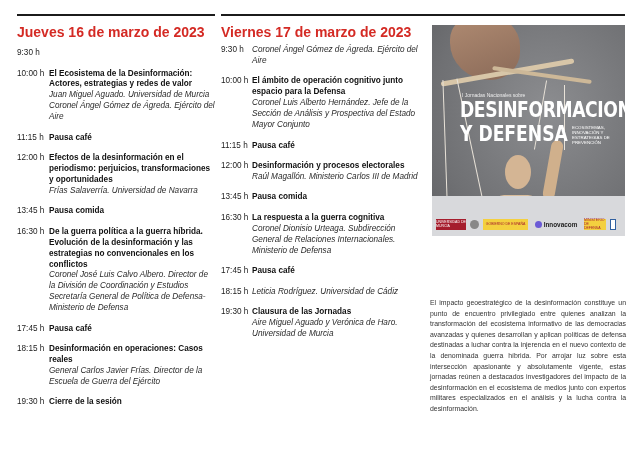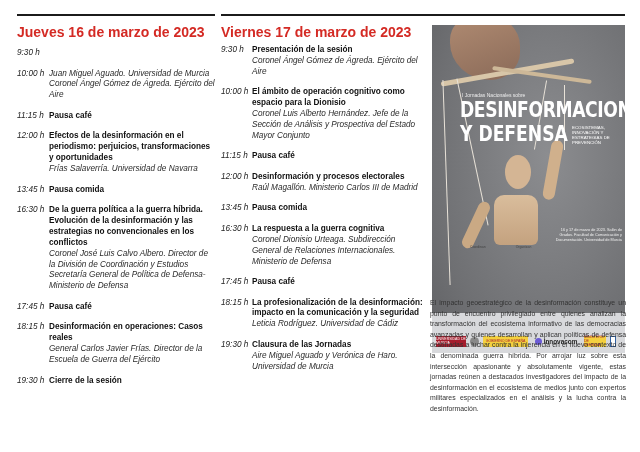--- a/index.html
+++ b/index.html
@@ -9,27 +9,27 @@
   .col { position: absolute; top: 14px; }
   .col-left { left: 17px; width: 198px; }
   .col-mid { left: 221px; width: 204px; }
   .rule { height: 2px; background: #1b1b1b; width: 100%; }
   .rule-right { position: absolute; top: 14px; left: 425px; width: 200px; height: 2px; background: #1b1b1b; }
 
   .day-title { color: #d42a24; font-weight: bold; font-size: 14px; margin-top: 8px; margin-bottom: 8px; white-space: nowrap; }
   .col-mid .day-title { margin-bottom: 5px; }
 
   .entry { display: flex; font-size: 8.2px; line-height: 10.9px; margin-bottom: 9.6px; }
-  .entry .time { width: 28px; flex: none; padding-left: 0; white-space: nowrap; color: #222; font-style: italic; }
+  .entry .time { width: 28px; flex: none; padding-left: 0; white-space: nowrap; color: #222; }
   .col-mid .entry .time { width: 27px; }
   .entry .body { flex: 1; padding-left: 4px; }
   .entry .t { font-weight: bold; color: #111; display: block; }
   .entry .s { font-style: italic; color: #2a2a2a; display: block; }
 
-  .poster { position: absolute; left: 432px; top: 25px; width: 193px; height: 328px; background: #7a7b7e; overflow: hidden; }
+  .poster { position: absolute; left: 432px; top: 25px; width: 193px; height: 211px; background: #7a7b7e; overflow: hidden; }
   .poster .bg { position: absolute; inset: 0; background: radial-gradient(ellipse at 60% 40%, #8c8d90 0%, #6f7073 70%, #5f6063 100%); }
   .poster .hand { position: absolute; left: 18px; top: -10px; width: 70px; height: 65px; background: linear-gradient(160deg, #b08b72, #8a6a58); border-radius: 40% 50% 45% 60%; }
   .poster .stick { position: absolute; left: 8px; top: 45px; width: 135px; height: 5px; background: #d8c6a8; transform: rotate(-10deg); border-radius: 3px; }
   .poster .stick2 { position: absolute; left: 60px; top: 48px; width: 100px; height: 4px; background: #cdb898; transform: rotate(8deg); border-radius: 3px; }
   .poster .string { position: absolute; width: 1px; background: #e8e2d8; }
   .poster .kicker { position: absolute; left: 30px; top: 67px; font-size: 5px; color: #eee; }
   .poster .title1 { position: absolute; left: 28px; top: 72px; font-family: "DejaVu Sans", sans-serif; font-weight: bold; font-size: 22px; letter-spacing: -0.5px; color: #ffffff; transform: scaleX(0.78); transform-origin: left; white-space: nowrap; }
   .poster .title2 { position: absolute; left: 28px; top: 96px; font-family: "DejaVu Sans", sans-serif; font-weight: bold; font-size: 22px; color: #ffffff; transform: scaleX(0.78); transform-origin: left; white-space: nowrap; }
   .poster .subtitle { position: absolute; left: 140px; top: 100px; width: 52px; font-size: 4.4px; line-height: 5px; color: #ffffff; text-transform: uppercase; }
   .poster .puppet-head { position: absolute; left: 73px; top: 130px; width: 26px; height: 34px; background: #d4b594; border-radius: 50%; }
@@ -57,20 +57,21 @@
 <div class="col col-left">
   <div class="rule"></div>
   <div class="day-title">Jueves 16 de marzo de 2023</div>
 
   <div class="entry">
     <span class="time">9:30 h</span>
   </div>
   <div class="entry">
     <span class="time">10:00 h</span>
     <div class="body">
+        <span class="t">El Ecosistema de la Desinformación: Actores, estrategias y redes de valor</span>
         <span class="s">Juan Miguel Aguado. Universidad de Murcia Coronel Ángel Gómez de Ágreda. Ejército del Aire</span>
       </div>
   </div>
   <div class="entry">
     <span class="time">11:15 h</span>
     <div class="body">
         <span class="t">Pausa café</span>
       </div>
   </div>
   <div class="entry">
@@ -114,28 +115,27 @@
   </div>
 </div>
 
 <div class="col col-mid">
   <div class="rule"></div>
   <div class="day-title">Viernes 17 de marzo de 2023</div>
 
   <div class="entry">
     <span class="time">9:30 h</span>
     <div class="body">
-        <span class="t">Presentación de la sesión</span>
         <span class="s">Coronel Ángel Gómez de Ágreda. Ejército del Aire</span>
       </div>
   </div>
   <div class="entry">
     <span class="time">10:00 h</span>
     <div class="body">
-        <span class="t">El ámbito de operación cognitivo como espacio para la Dionisio</span>
+        <span class="t">El ámbito de operación cognitivo junto espacio para la Defensa</span>
         <span class="s">Coronel Luis Alberto Hernández. Jefe de la Sección de Análisis y Prospectiva del Estado Mayor Conjunto</span>
       </div>
   </div>
   <div class="entry">
     <span class="time">11:15 h</span>
     <div class="body">
         <span class="t">Pausa café</span>
       </div>
   </div>
   <div class="entry">
@@ -160,21 +160,20 @@
   </div>
   <div class="entry">
     <span class="time">17:45 h</span>
     <div class="body">
         <span class="t">Pausa café</span>
       </div>
   </div>
   <div class="entry">
     <span class="time">18:15 h</span>
     <div class="body">
-        <span class="t">La profesionalización de la desinformación: impacto en la comunicación y la seguridad</span>
         <span class="s">Leticia Rodríguez. Universidad de Cádiz</span>
       </div>
   </div>
   <div class="entry">
     <span class="time">19:30 h</span>
     <div class="body">
         <span class="t">Clausura de las Jornadas</span>
         <span class="s">Aire Miguel Aguado y Verónica de Haro. Universidad de Murcia</span>
       </div>
   </div>

